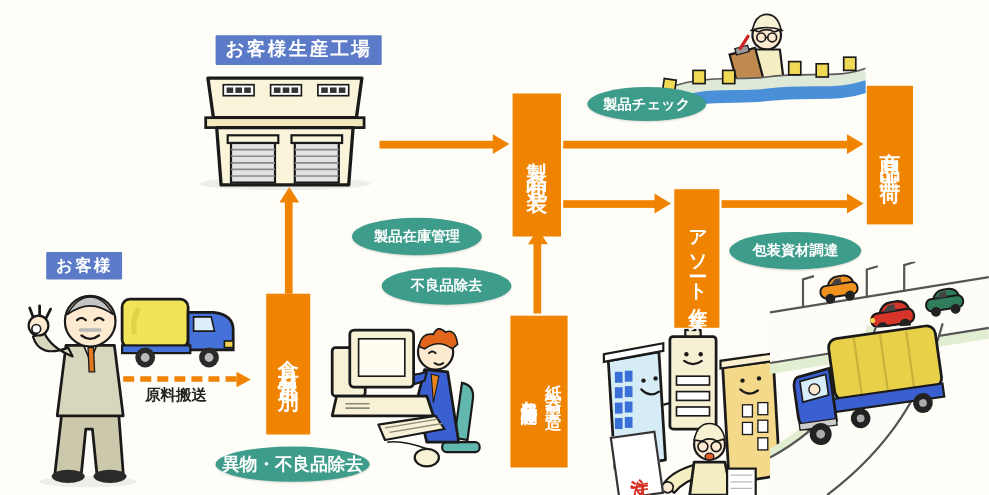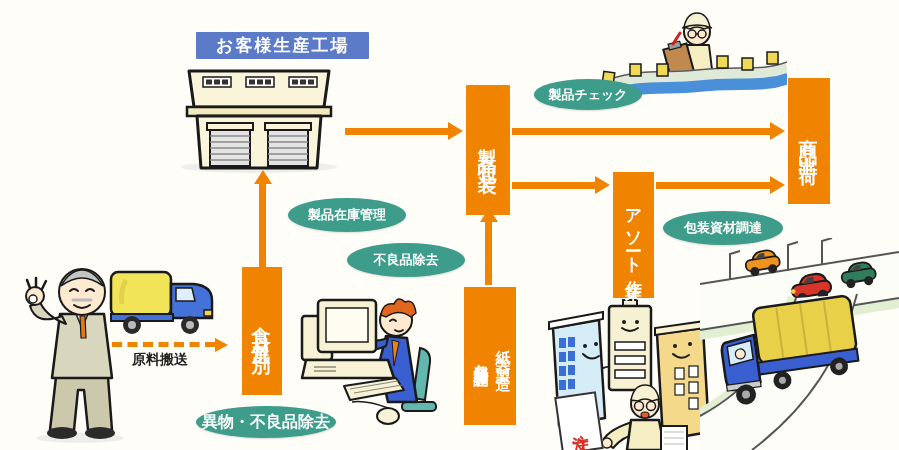--- a/index.html
+++ b/index.html
@@ -1,21 +1,21 @@
 <!DOCTYPE html>
 <html><head>
 <meta charset="utf-8">
 <style>
   html,body{margin:0;padding:0;background:#fff;}
   body{font-family:"DejaVu Sans","Liberation Sans",sans-serif;}
   #canvas{position:relative;width:899px;height:450px;background:#fffdf8;overflow:hidden;}
   svg{display:block;}
   .ill{position:absolute;}
   .blue-label{position:absolute;background:#5b7ac7;color:#fff;font-weight:bold;
-    padding:3px 20px;letter-spacing:2px;line-height:1.25;border-radius:1px;}
+    padding:3px 9px;letter-spacing:2px;line-height:1.25;border-radius:1px;}
   .vbox{position:absolute;background:#f08300;color:#fff;font-weight:bold;
     writing-mode:vertical-rl;text-align:center;}
   .oval{position:absolute;background:#3d9c8a;color:#fff;font-weight:bold;
     border-radius:50%;display:flex;align-items:center;justify-content:center;
     white-space:nowrap;box-shadow:0 1px 2px rgba(0,0,0,0.15);}
   .h-arrow{position:absolute;height:7px;background:#f08300;}
   .h-arrow::after{content:"";position:absolute;right:-14px;top:-6px;width:0;height:0;
     border-left:15px solid #f08300;border-top:9.5px solid transparent;border-bottom:9.5px solid transparent;}
   .v-arrow{position:absolute;width:7px;background:#f08300;}
   .v-arrow::before{content:"";position:absolute;top:-13px;left:-5px;width:0;height:0;
@@ -48,21 +48,21 @@
   #box-food{left:242px;top:267px;width:40px;height:128px;font-size:19px;letter-spacing:10px;line-height:40px;}
   #box-pack{left:466px;top:85px;width:44px;height:130px;font-size:19px;letter-spacing:9px;line-height:44px;}
   #box-paper{left:464px;top:287px;width:48px;height:138px;font-size:15px;padding:0 2px;}
   #box-paper .col{display:block;}
   #box-paper .col1{letter-spacing:9px;line-height:22px;}
   #box-paper .col2{letter-spacing:1.5px;line-height:22px;}
   #box-assort{left:613px;top:172px;width:41px;height:126px;font-size:17px;letter-spacing:3px;line-height:41px;}
   #box-ship{left:788px;top:78px;width:42px;height:126px;font-size:19px;letter-spacing:9px;line-height:42px;}
 
   #oval-check{left:534px;top:79px;width:108px;height:31px;font-size:13px;font-family:Liberation Serif, serif;}
-  #oval-prod-inv{left:288px;top:198px;width:118px;height:34px;font-size:13px;}
+  #oval-prod-inv{left:320px;top:198px;width:118px;height:34px;font-size:13px;}
   #oval-pack-inv{left:347px;top:243px;width:118px;height:34px;font-size:13px;}
   #oval-goods-inv{left:663px;top:211px;width:120px;height:34px;font-size:13px;}
   #oval-defect{left:196px;top:406px;width:140px;height:32px;font-size:16px;}
 
   #order-paper{position:absolute;left:558px;top:394px;width:38px;height:54px;background:#fff;
     border:2px solid #333;transform:rotate(-8deg);display:flex;align-items:center;justify-content:center;}
   #order-paper span{writing-mode:vertical-rl;color:#d93025;font-weight:bold;font-size:17px;letter-spacing:2px;}
 </style>
 </head>
 <body>
@@ -301,20 +301,21 @@
   <div id="box-food" class="vbox">食材選別</div>
   <div id="box-pack" class="vbox">製品包装</div>
   <div id="box-paper" class="vbox">
     <span class="col col1">紙器製造</span>
     <span class="col col2">包装資材調達</span>
   </div>
   <div id="box-assort" class="vbox">アソート作業</div>
   <div id="box-ship" class="vbox">商品出荷</div>
 
   <div id="lbl-factory" class="blue-label">お客様生産工場</div>
+  <div id="lbl-customer" class="blue-label">お客様</div>
 
   <div id="oval-check" class="oval">製品チェック</div>
   <div id="oval-prod-inv" class="oval">製品在庫管理</div>
   <div id="oval-pack-inv" class="oval">不良品除去</div>
   <div id="oval-goods-inv" class="oval">包装資材調達</div>
   <div id="oval-defect" class="oval">異物・不良品除去</div>
 
   <div id="order-paper">
     <span>注文</span>
   </div>

